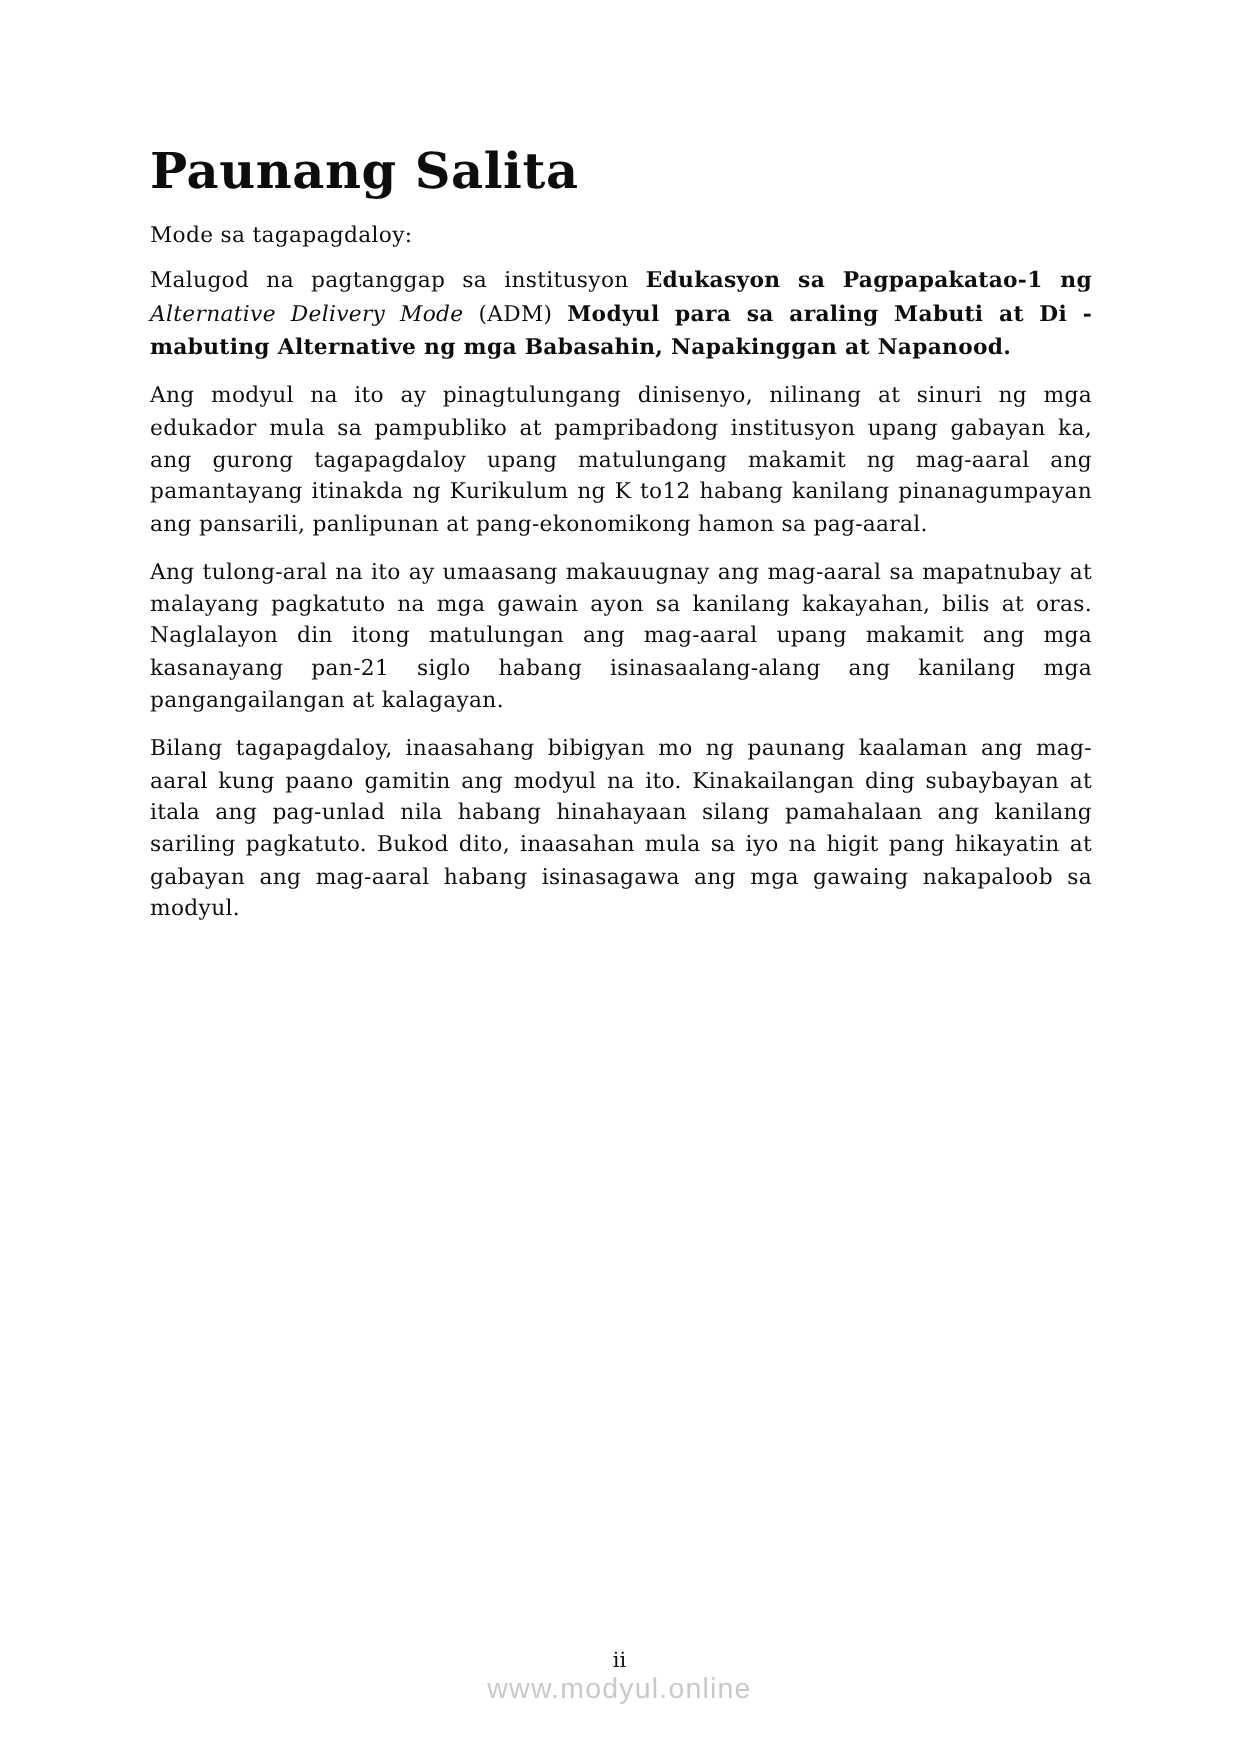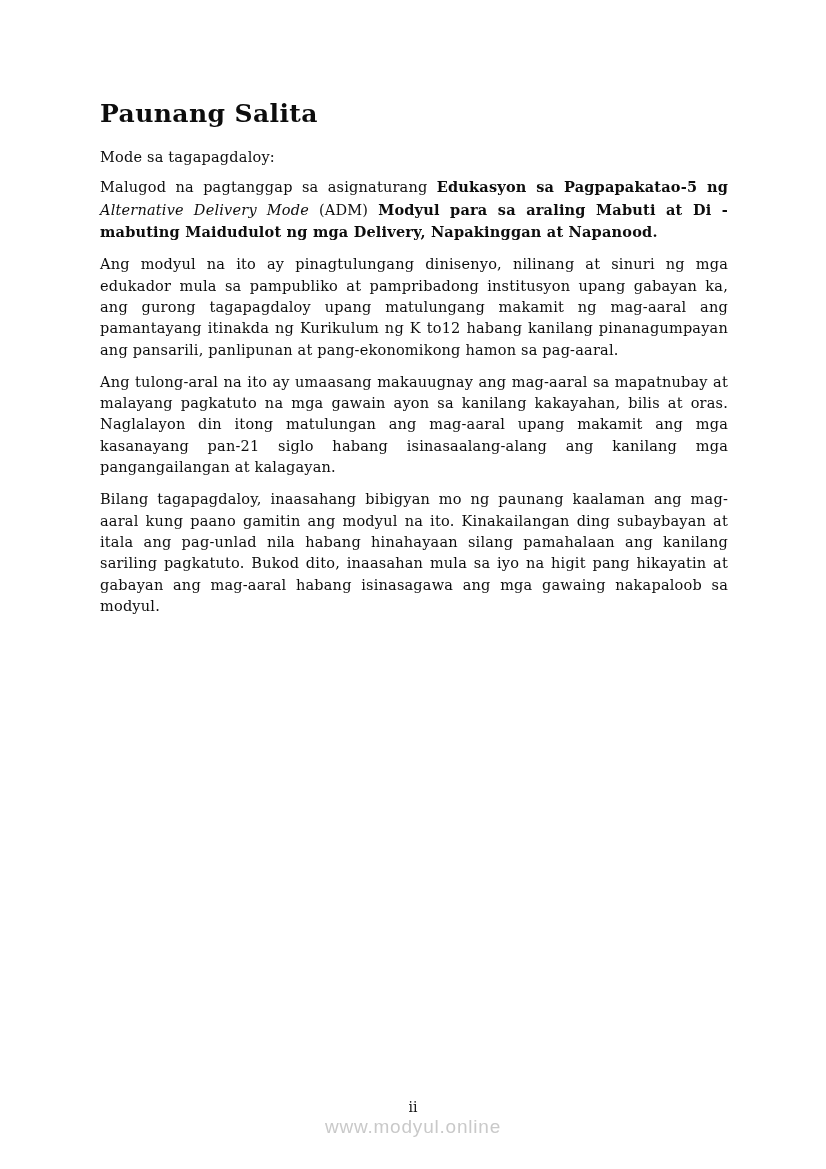--- a/index.html
+++ b/index.html
@@ -15,21 +15,21 @@
     color: #0d0d0d;
     overflow: hidden;
   }
   .page-content {
     position: absolute;
     left: 100px;
     top: 100px;
     width: 628px;
   }
   .doc-title {
-    font-size: 25px;
+    font-size: 33px;
     font-weight: bold;
     letter-spacing: 0.4px;
     margin: 0 0 19px 0;
     line-height: 28px;
   }
   .salutation {
     font-size: 14.5px;
     line-height: 21.4px;
     margin: 0 0 8px 0;
     letter-spacing: 0.2px;
@@ -64,21 +64,21 @@
   }
 </style>
 </head>
 <body>
 
 <div class="page-content">
   <h1 class="doc-title">Paunang Salita</h1>
 
   <p class="salutation">Mode sa tagapagdaloy:</p>
 
-  <p class="para"><span>Malugod na pagtanggap sa asignaturang </span><strong>Edukasyon sa Pagpapakatao-5 ng </strong><em>Alternative Delivery Mode</em><span> (ADM) </span><strong>Modyul para sa araling Mabuti at Di -mabuting Maidudulot ng mga Delivery, Napakinggan at Napanood.</strong></p>
+  <p class="para"><span>Malugod na pagtanggap sa institusyon </span><strong>Edukasyon sa Pagpapakatao-1 ng </strong><em>Alternative Delivery Mode</em><span> (ADM) </span><strong>Modyul para sa araling Mabuti at Di -mabuting Alternative ng mga Babasahin, Napakinggan at Napanood.</strong></p>
 
   <p class="para">Ang modyul na ito ay pinagtulungang dinisenyo, nilinang at sinuri ng mga edukador mula sa pampubliko at pampribadong institusyon upang gabayan ka, ang gurong tagapagdaloy upang matulungang makamit ng mag-aaral ang pamantayang itinakda ng Kurikulum ng K to12 habang kanilang pinanagumpayan ang pansarili, panlipunan at pang-ekonomikong hamon sa pag-aaral.</p>
 
   <p class="para">Ang tulong-aral na ito ay umaasang makauugnay ang mag-aaral sa mapatnubay at malayang pagkatuto na mga gawain ayon sa kanilang kakayahan, bilis at oras. Naglalayon din itong matulungan ang mag-aaral upang makamit ang mga kasanayang pan-21 siglo habang isinasaalang-alang ang kanilang mga pangangailangan at kalagayan.</p>
 
   <p class="para">Bilang tagapagdaloy, inaasahang bibigyan mo ng paunang kaalaman ang mag-aaral kung paano gamitin ang modyul na ito. Kinakailangan ding subaybayan at itala ang pag-unlad nila habang hinahayaan silang pamahalaan ang kanilang sariling pagkatuto. Bukod dito, inaasahan mula sa iyo na higit pang hikayatin at gabayan ang mag-aaral habang isinasagawa ang mga gawaing nakapaloob sa modyul.</p>
 </div>
 
 <div class="footer">
   <div class="page-number">ii</div>

